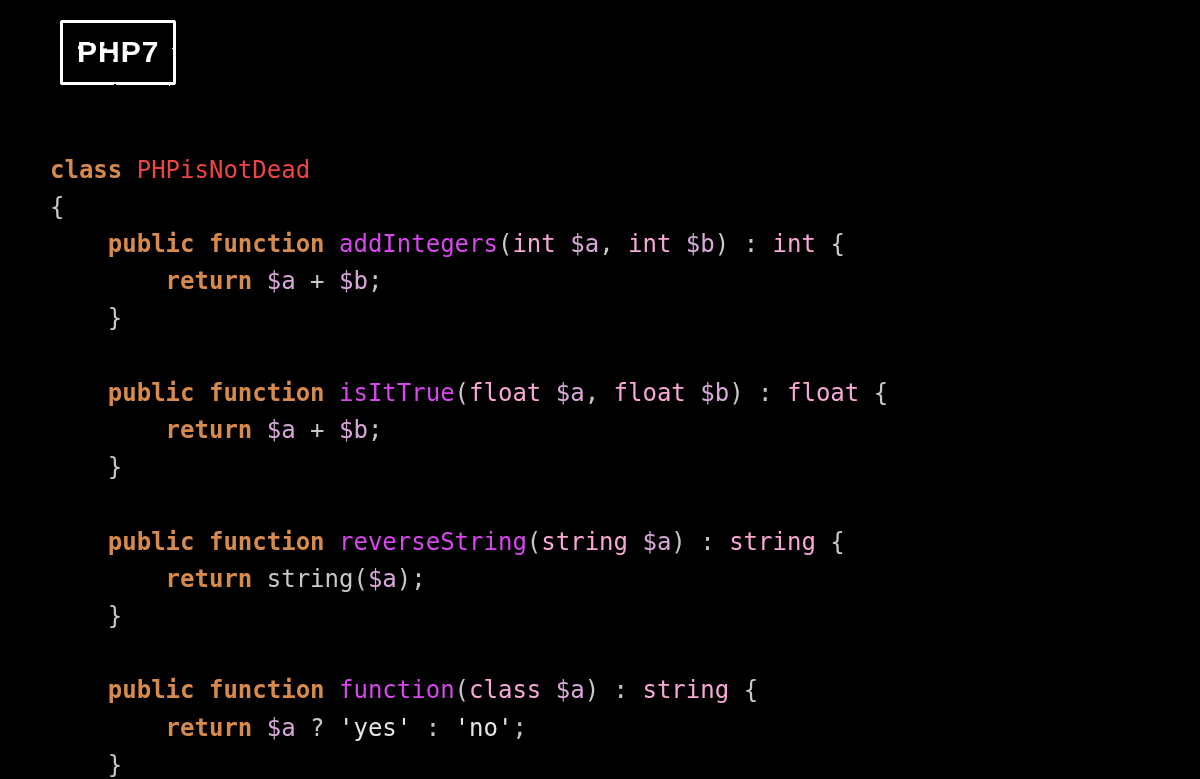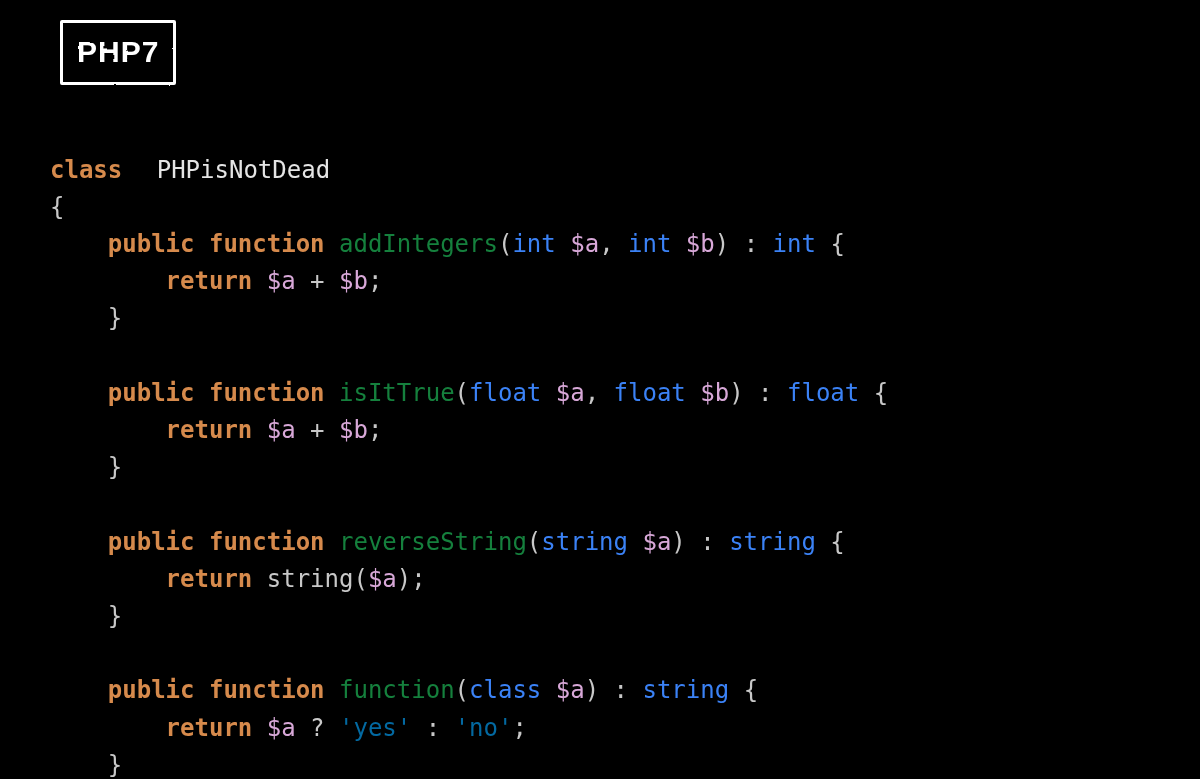--- a/index.html
+++ b/index.html
@@ -24,27 +24,27 @@
       font-family: Arial, sans-serif;
       margin-bottom: 30px;
       margin-left: 10px;
       letter-spacing: 1px;
       filter: url(#rough);
     }
     .code {
       white-space: pre;
     }
     .kw { color: #d68a4c; font-weight: bold; }
-    .fn { color: #15803d; }
-    .cls { color: #e5e5e5; margin-left: 20px; }
-    .type { color: #3b82f6; }
+    .fn { color: #d946ef; }
+    .cls { color: #ef4444; }
+    .type { color: #f9a8d4; }
     .var { color: #d8a8d8; }
     .punc { color: #c8c8c8; }
     .op { color: #c8c8c8; }
-    .str { color: #0369a1; }
+    .str { color: #e5e5e5; }
     .plain { color: #c8c8c8; }
   </style>
 </head>
 <body>
 
 
 
 <svg width="0" height="0" style="position:absolute">
   <filter id="rough">
     <feTurbulence type="fractalNoise" baseFrequency="0.08" numOctaves="2" result="noise"></feTurbulence>

